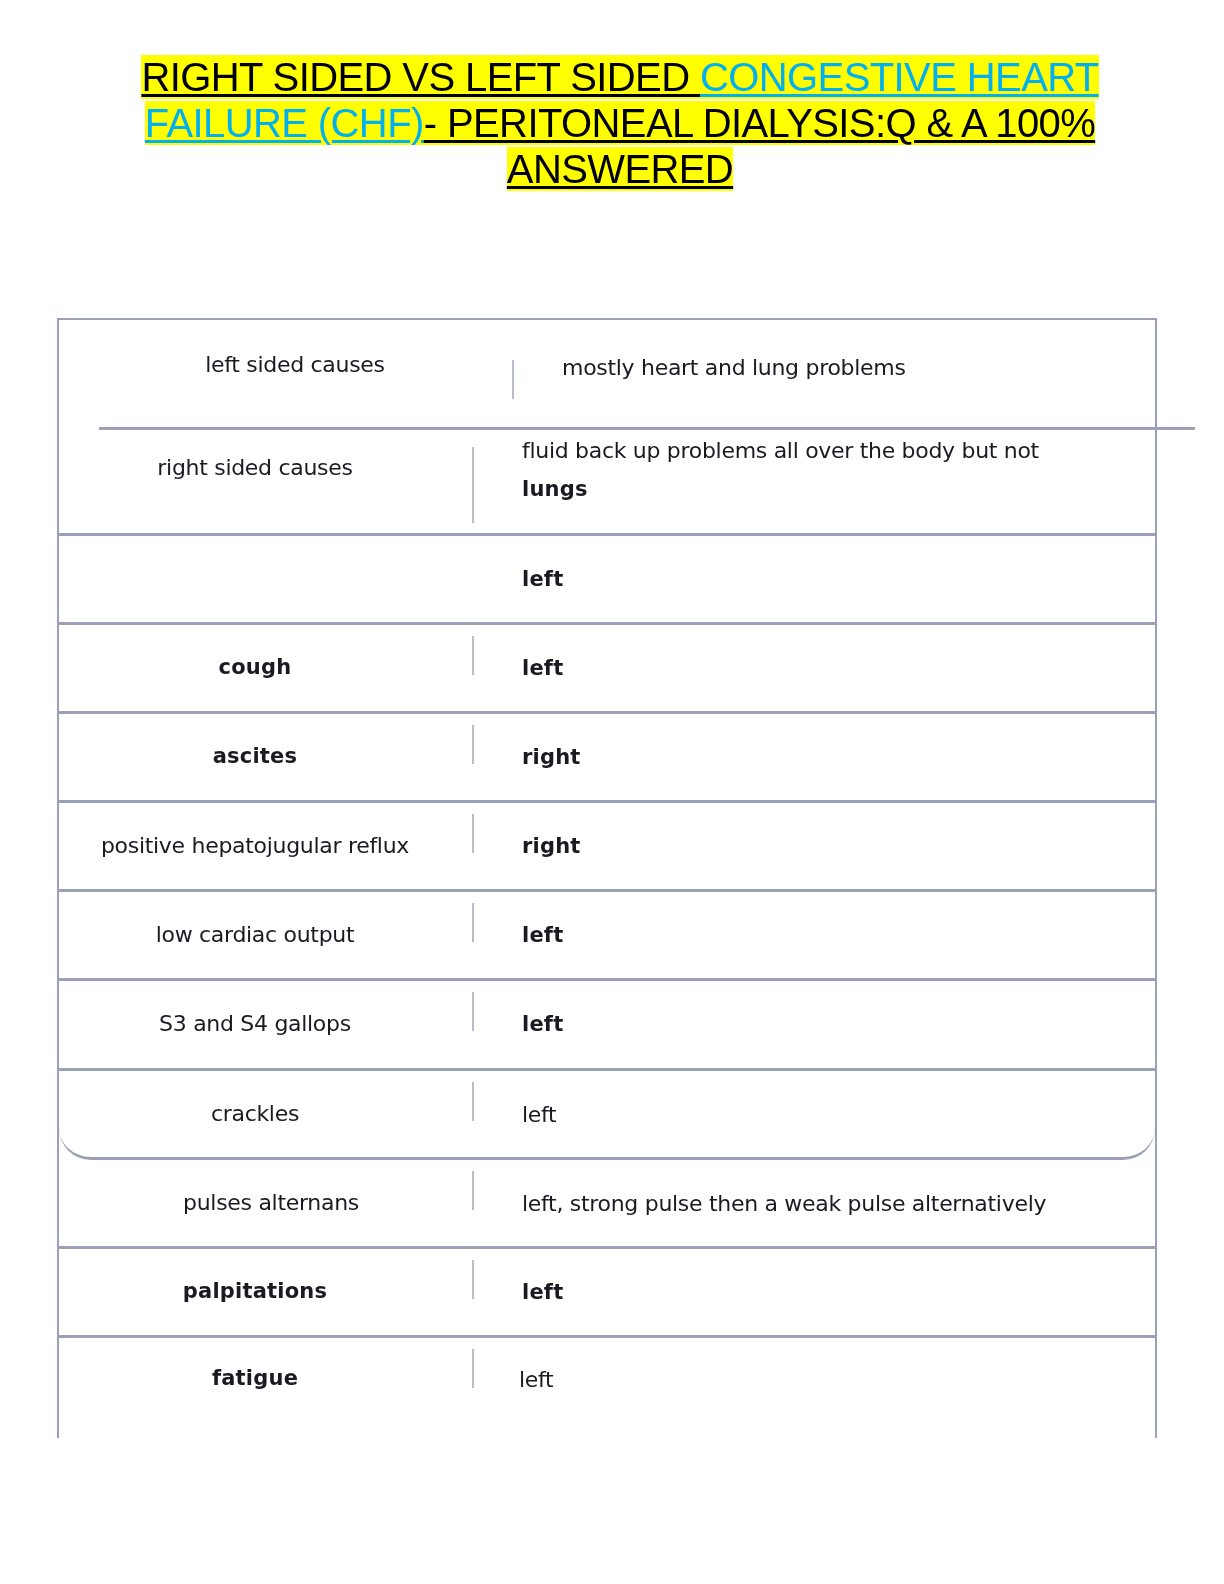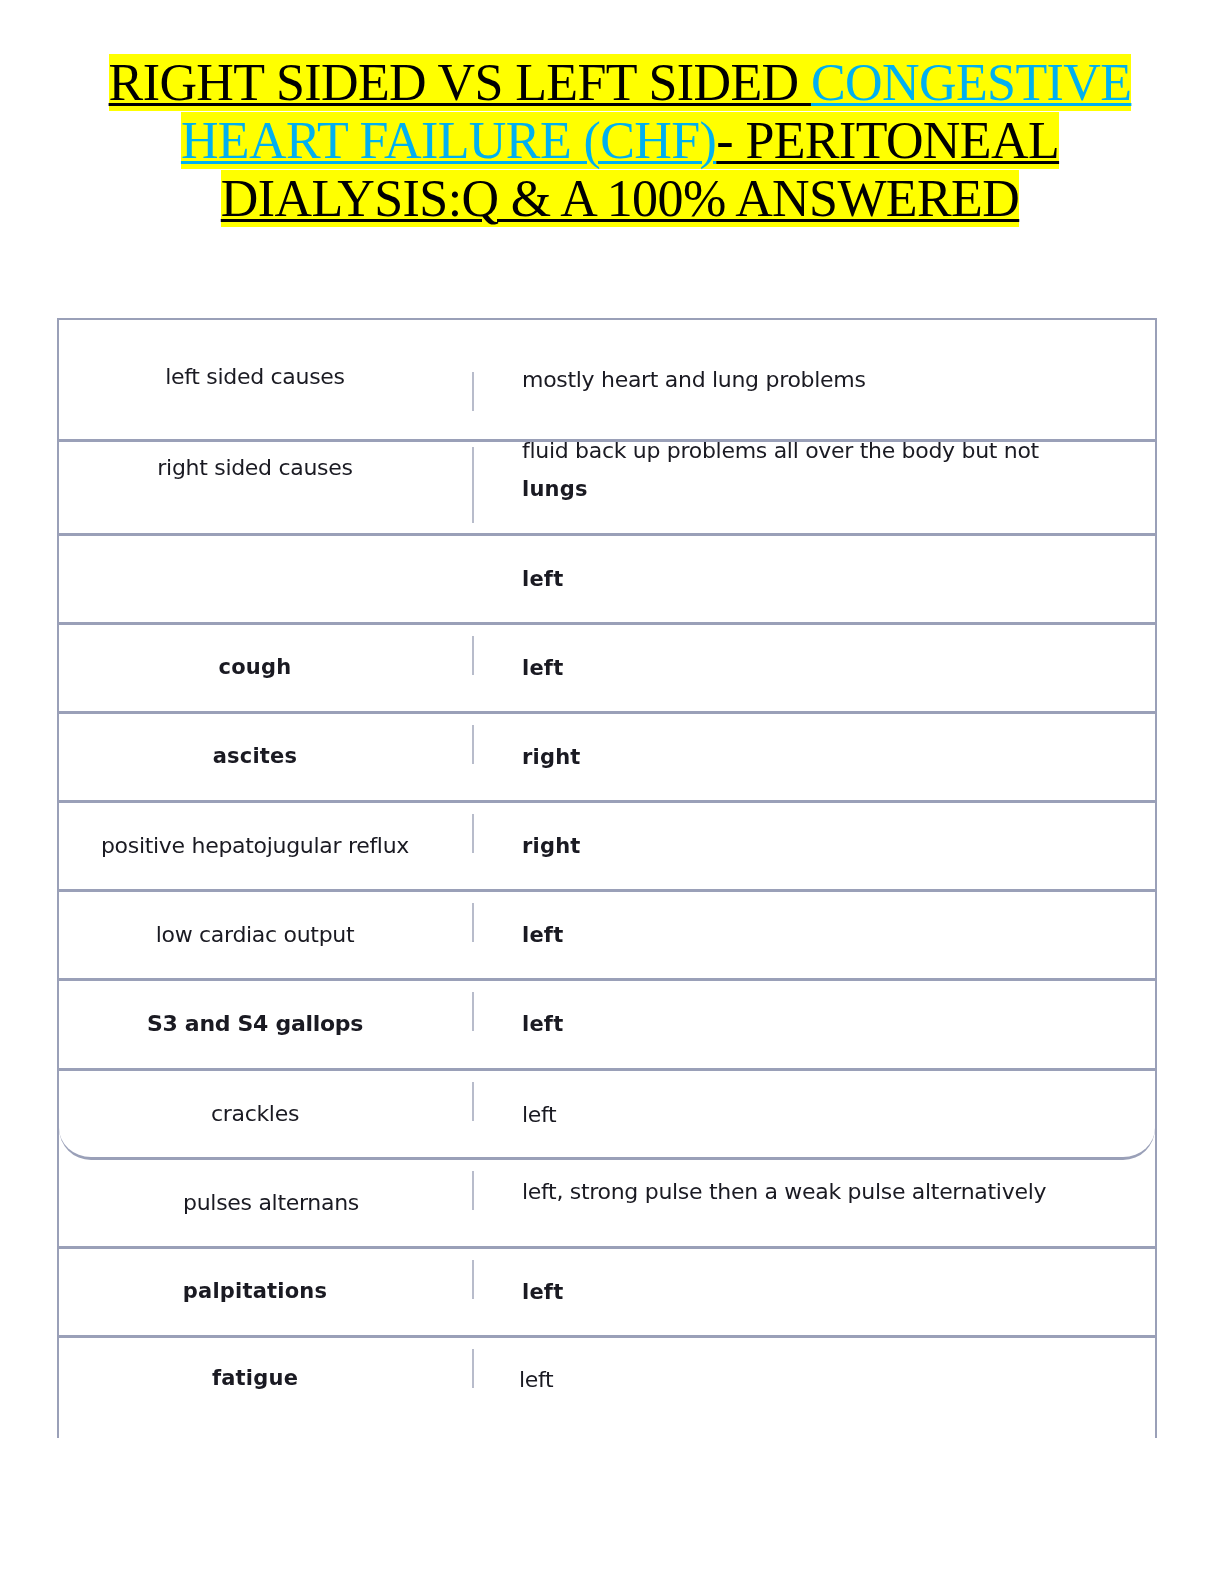--- a/index.html
+++ b/index.html
@@ -14,23 +14,23 @@
       overflow: hidden;
       font-family: "DejaVu Sans", sans-serif;
       color: #1a1a22;
     }
     .title-block {
       position: absolute;
       left: 100px;
       top: 54px;
       width: 1040px;
       text-align: center;
-      font-family: Liberation Serif, serif;
-      font-size: 52px;
-      line-height: 58px;
+      font-family: Liberation Sans, sans-serif;
+      font-size: 40px;
+      line-height: 46px;
       letter-spacing: -0.6px;
     }
     .title-block span {
       background: #ffff00;
       text-decoration: underline;
       text-decoration-thickness: 3px;
       text-underline-offset: 3px;
     }
     .t-black { color: #000000; text-decoration-color: #000000; }
     .t-blue { color: #00b0f0; text-decoration-color: #00b0f0; }
@@ -82,21 +82,21 @@
   </style>
 </head>
 <body>
 
 <div class="title-block">
   <span class="t-black">RIGHT SIDED VS LEFT SIDED </span><span class="t-blue">CONGESTIVE HEART FAILURE (CHF)</span><span class="t-black">- PERITONEAL DIALYSIS:Q &amp; A 100% ANSWERED</span>
 </div>
 
 <div class="qa-table">
 
-  <div class="qa-row" style="top:16px; height:106px;">
+  <div class="qa-row" style="top:4px; height:106px;margin-left:40px;">
     <div class="term light" style="top:28px;">left sided causes</div>
     <div class="divider" style="top:36px; height:39px;"></div>
     <div class="definition light" style="top:24px;">mostly heart and lung problems</div>
   </div>
 
   <div class="qa-row" style="top:89px; height:127px;">
     <div class="term light" style="top:46px;">right sided causes</div>
     <div class="divider" style="top:38px; height:76px;"></div>
     <div class="definition light" style="top:22px;">
       <div>fluid back up problems all over the body but not</div>
@@ -126,35 +126,35 @@
     <div class="definition bold" style="top:24px;">right</div>
   </div>
 
   <div class="qa-row" style="top:572px; height:89px;">
     <div class="term light" style="top:30px;">low cardiac output</div>
     <div class="divider" style="top:11px; height:39px;"></div>
     <div class="definition bold" style="top:24px;">left</div>
   </div>
 
   <div class="qa-row" style="top:661px; height:90px;">
-    <div class="term light" style="top:30px;font-weight:bold;">S3 and S4 gallops</div>
+    <div class="term light" style="top:30px;">S3 and S4 gallops</div>
     <div class="divider" style="top:11px; height:39px;"></div>
     <div class="definition bold" style="top:24px;">left</div>
   </div>
 
   <div class="qa-row" style="top:751px; height:89px;border-radius:32px;">
     <div class="term light" style="top:30px;">crackles</div>
     <div class="divider" style="top:11px; height:39px;"></div>
     <div class="definition light" style="top:24px;">left</div>
   </div>
 
   <div class="qa-row" style="top:840px; height:89px;">
     <div class="term light" style="top:30px;padding-left:16px;">pulses alternans</div>
     <div class="divider" style="top:11px; height:39px;"></div>
-    <div class="definition light" style="top:12px;">left, strong pulse then a weak pulse alternatively</div>
+    <div class="definition light" style="top:24px;">left, strong pulse then a weak pulse alternatively</div>
   </div>
 
   <div class="qa-row" style="top:929px; height:89px;">
     <div class="term bold" style="top:30px;">palpitations</div>
     <div class="divider" style="top:11px; height:39px;"></div>
     <div class="definition bold" style="top:24px;">left</div>
   </div>
 
   <div class="qa-row last" style="top:1018px; height:102px;">
     <div class="term bold" style="top:28px;">fatigue</div>

